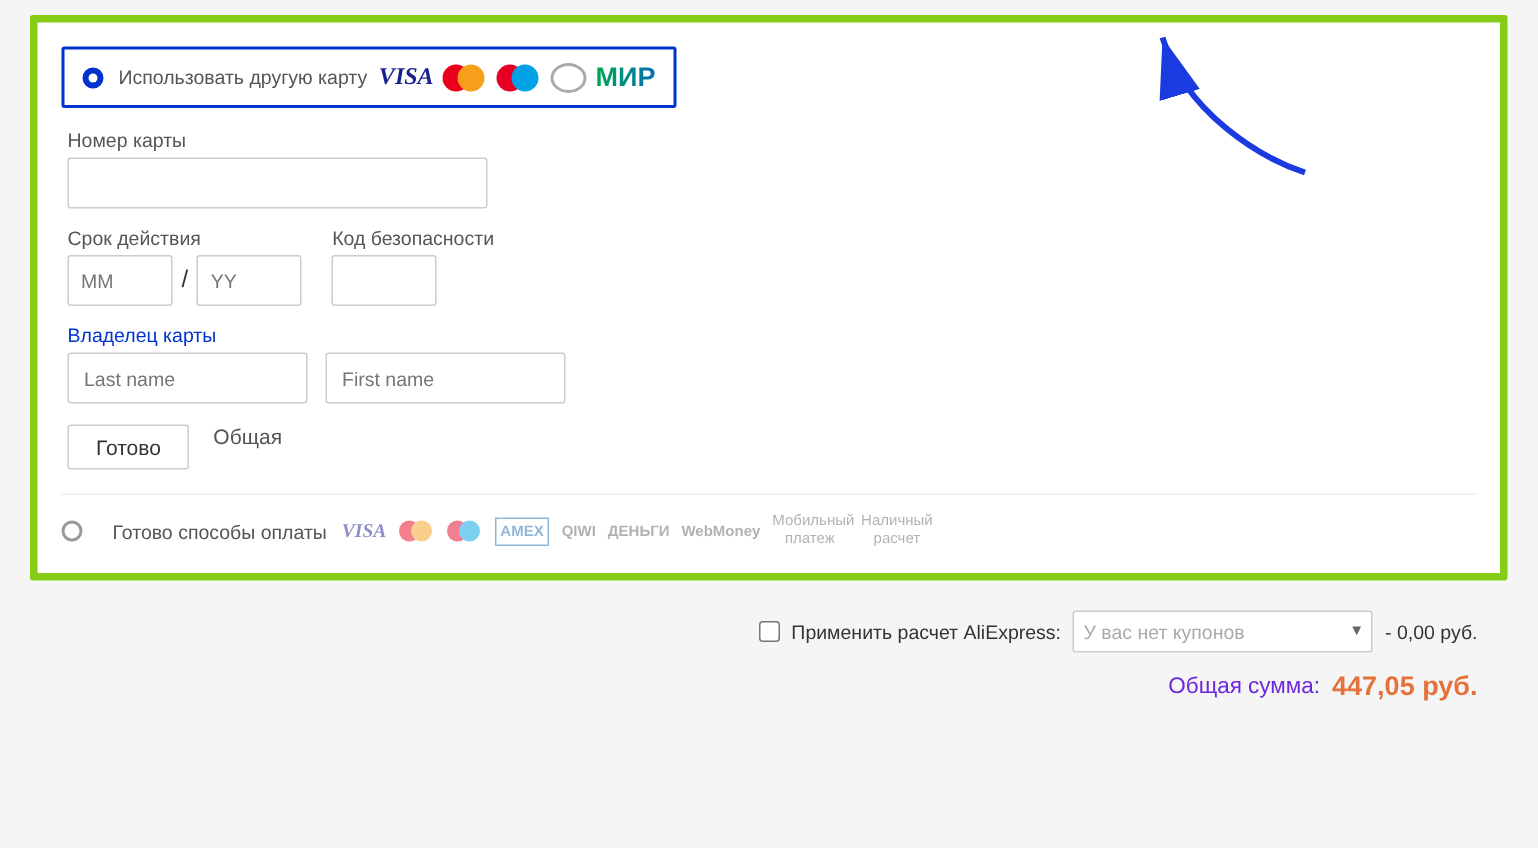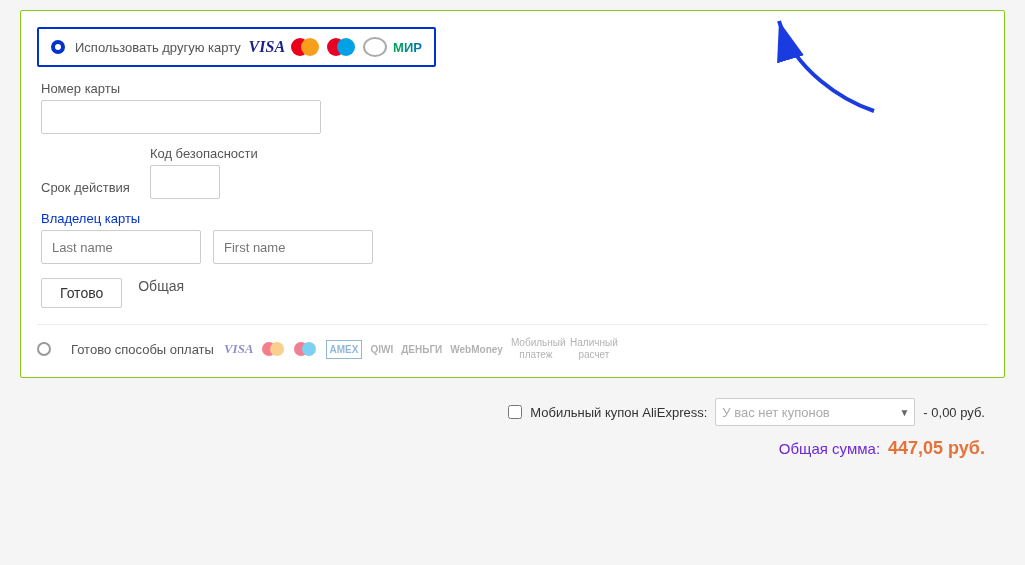--- a/index.html
+++ b/index.html
@@ -18,21 +18,21 @@
       font-size: 16px;
       font-weight: bold;
       color: #333;
       border: 2px solid #0033cc;
       display: inline-block;
       padding: 4px 8px;
       margin-bottom: 16px;
     }
     .payment-panel {
       background: #fff;
-      border: 1px solid #84cc16;
+      border: 5px solid #84cc16;
       border-radius: 2px;
       padding: 16px;
       position: relative;
     }
     .radio-selected {
       width: 14px;
       height: 14px;
       border-radius: 50%;
       border: 2px solid #0033cc;
       background: #0033cc;
@@ -124,21 +124,21 @@
     }
     .diners-icon {
       width: 24px;
       height: 20px;
       border-radius: 50%;
       border: 2px solid #aaa;
       display: inline-block;
       position: relative;
     }
     .mir-icon {
-      font-size: 13px;
+      font-size: 18px;
       font-weight: bold;
       color: #00a651;
       background: linear-gradient(to right, #00a651, #0070b8);
       -webkit-background-clip: text;
       -webkit-text-fill-color: transparent;
       background-clip: text;
     }
     .card-option-box {
       border: 2px solid #0033cc;
       border-radius: 2px;
@@ -480,20 +480,25 @@
     
     <div class="form-section">
       
       <label class="field-label">Номер карты</label>
       <input class="card-number-input" type="text" placeholder="" style="">
 
       
       <div class="expiry-row">
         <div class="expiry-group">
           <label class="field-label">Срок действия</label>
+          <div class="expiry-inputs">
+            <input class="expiry-input" type="text" placeholder="MM" style="">
+            <span class="separator">/</span>
+            <input class="expiry-input" type="text" placeholder="YY" style="">
+          </div>
         </div>
         <div class="cvv-group">
           <label class="field-label">Код безопасности</label>
           <input class="cvv-input" type="text" placeholder="" style="">
         </div>
       </div>
 
       
       <label class="field-label-blue">Владелец карты</label>
       <div class="name-row">
@@ -530,21 +535,21 @@
         <span class="small-cash-text">Наличный расчет</span>
       </div>
     </div>
   </div>
 
   
   <div class="bottom-section">
 
     <div class="coupon-row">
       <input type="checkbox" class="coupon-checkbox" style="">
-      <label class="coupon-label">Мобильный купон AliExpress:</label>
+      <label class="coupon-label">Применить расчет AliExpress:</label>
       <div class="coupon-select-wrapper">
         <select class="coupon-select">
           <option>У вас нет купонов</option>
         </select>
         <span class="coupon-select-arrow">▼</span>
       </div>
       <span class="coupon-value">- 0,00 руб.</span>
     </div>
 
     <div class="total-row">

